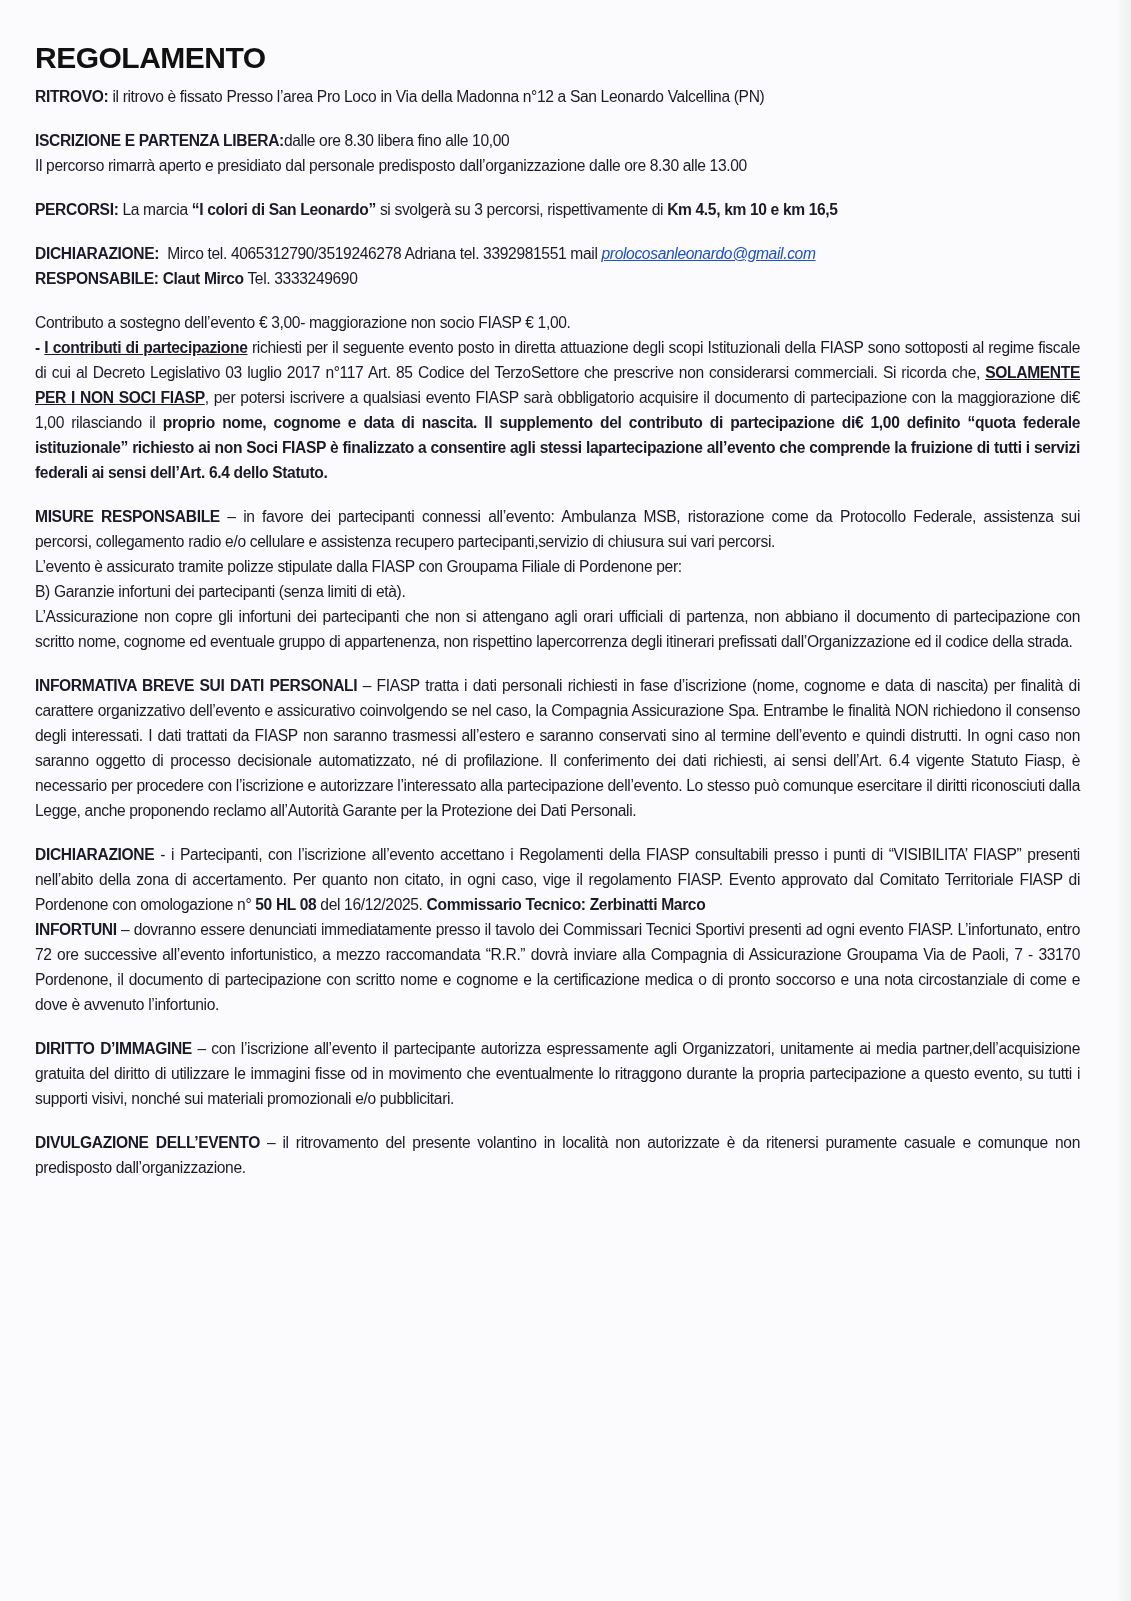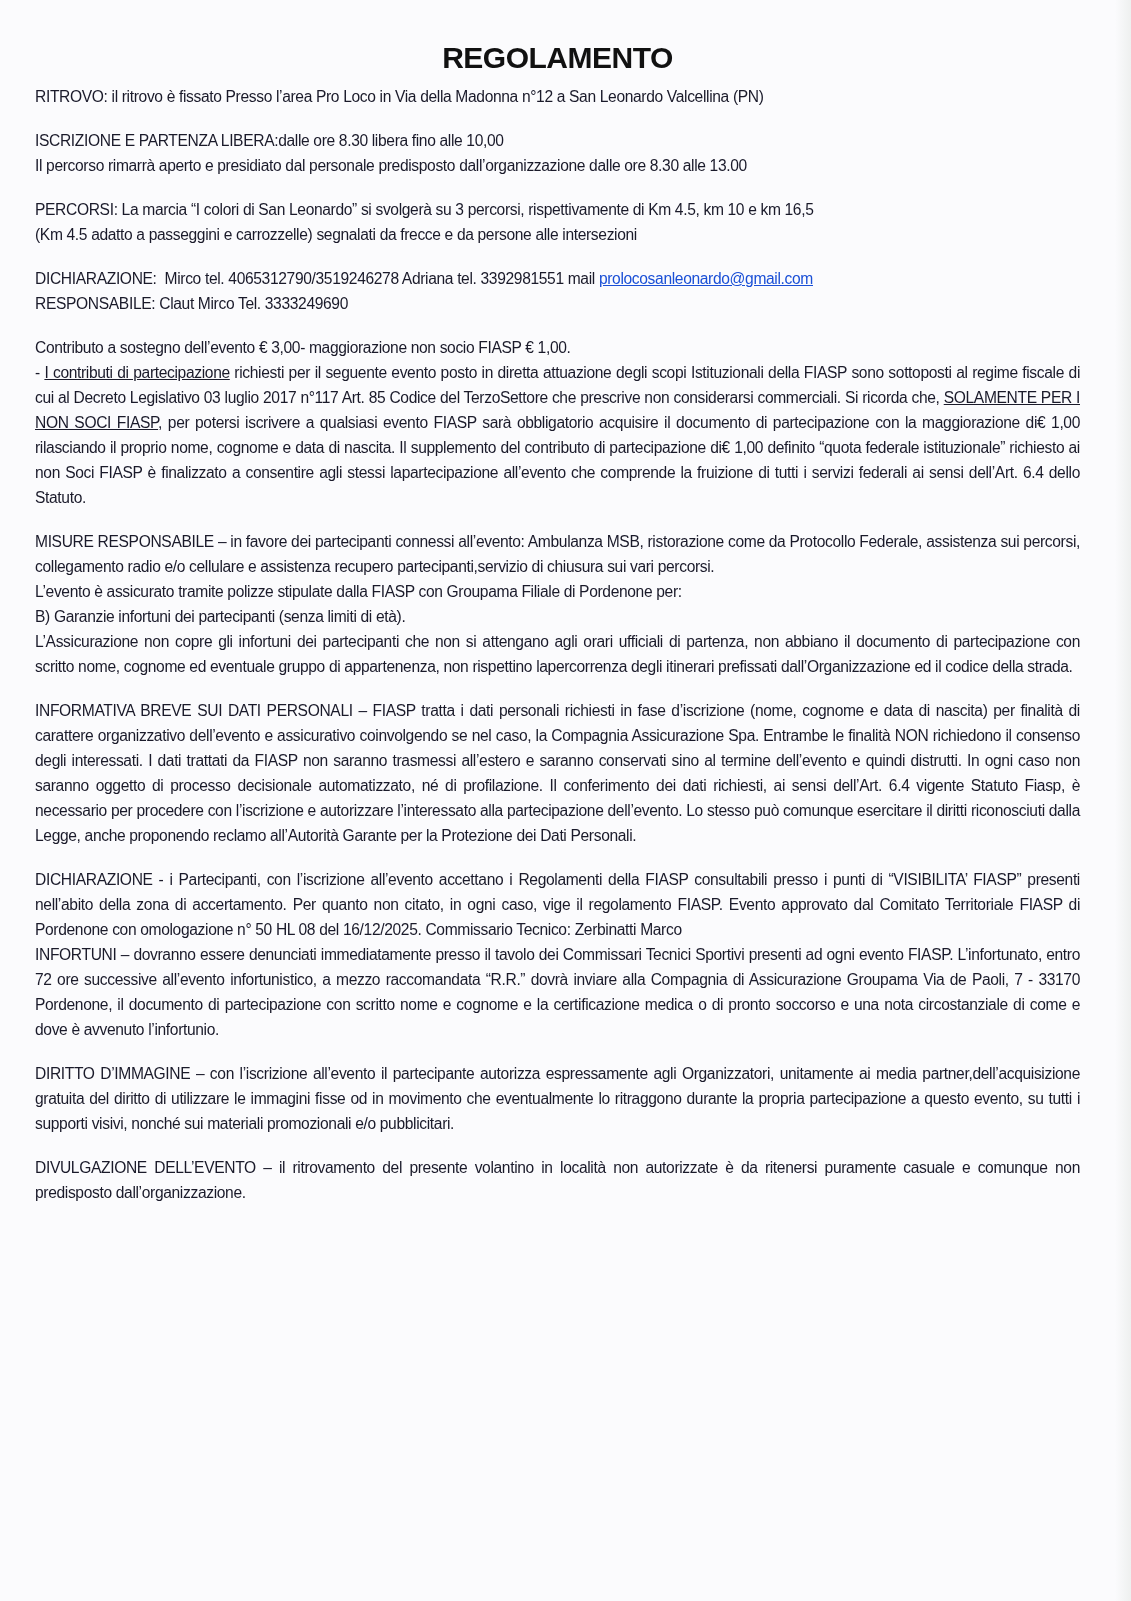--- a/index.html
+++ b/index.html
@@ -13,50 +13,49 @@
   .right-edge {
     position: absolute; top: 0; right: 0; width: 16px; height: 1601px;
     background: linear-gradient(to right, #fbfbfd, #eef0ef);
   }
   .page {
     position: absolute; left: 35px; top: 30px; width: 1045px;
     font-size: 15.6px; line-height: 25px;
     letter-spacing: -0.35px;
   }
   h1 {
-    text-align: center; margin: 10px 0 8px 0;
+    margin: 10px 0 8px 0;
     font-size: 30px; font-weight: bold; letter-spacing: -0.5px;
     line-height: 36px; color: #111;
   }
   p { margin: 0; }
   .gap { height: 19px; }
   .just { text-align: justify; text-align-last: left; }
-  b { font-weight: normal; margin-top: 40px; }
+  b { font-weight: bold; margin-top: 40px; }
   .u { text-decoration: underline; }
-  .link { color: #1a4fd6; text-decoration: underline; }
+  .link { color: #1a4fd6; text-decoration: underline; font-style: italic; }
 </style>
 </head>
 <body>
 
 <div class="right-edge"></div>
 
 <div class="page">
   <h1>REGOLAMENTO</h1>
 
   <p><b>RITROVO:</b><span> il ritrovo è fissato Presso l’area Pro Loco in Via della Madonna n°12 a San Leonardo Valcellina (PN)</span></p>
 
   <div class="gap"></div>
 
   <p><b>ISCRIZIONE E PARTENZA LIBERA:</b><span>dalle ore 8.30 libera fino alle 10,00</span></p>
   <p>Il percorso rimarrà aperto e presidiato dal personale predisposto dall’organizzazione dalle ore 8.30 alle 13.00</p>
 
   <div class="gap"></div>
 
   <p><b>PERCORSI:</b><span> La marcia </span><b>“I colori di San Leonardo”</b><span> si svolgerà su 3 percorsi, rispettivamente di </span><b>Km 4.5, km 10 e km 16,5</b></p>
-  <p>(Km 4.5 adatto a passeggini e carrozzelle) segnalati da frecce e da persone alle intersezioni</p>
 
   <div class="gap"></div>
 
   <p><b>DICHIARAZIONE:</b><span style="white-space:pre">  Mirco tel. 4065312790/3519246278 Adriana tel. 3392981551 mail </span><a class="link">prolocosanleonardo@gmail.com</a></p>
   <p><b>RESPONSABILE: Claut Mirco</b><span> Tel. 3333249690</span></p>
 
   <div class="gap"></div>
 
   <p>Contributo a sostegno dell’evento € 3,00- maggiorazione non socio FIASP € 1,00.</p>
   <p class="just"><b>- </b><b class="u">I contributi di partecipazione</b><span> richiesti per il seguente evento posto in diretta attuazione degli scopi Istituzionali della FIASP sono sottoposti al regime fiscale di cui al Decreto Legislativo 03 luglio 2017 n°117 Art. 85 Codice del TerzoSettore che prescrive non considerarsi commerciali. Si ricorda che, </span><b class="u">SOLAMENTE PER I NON SOCI FIASP</b><span>, per potersi iscrivere a qualsiasi evento FIASP sarà obbligatorio acquisire il documento di partecipazione con la maggiorazione di€ 1,00 rilasciando il </span><b>proprio nome, cognome e data di nascita. Il supplemento del contributo di partecipazione di€ 1,00 definito “quota federale istituzionale” richiesto ai non Soci FIASP è finalizzato a consentire agli stessi lapartecipazione all’evento che comprende la fruizione di tutti i servizi federali ai sensi dell’Art. 6.4 dello Statuto.</b></p>

